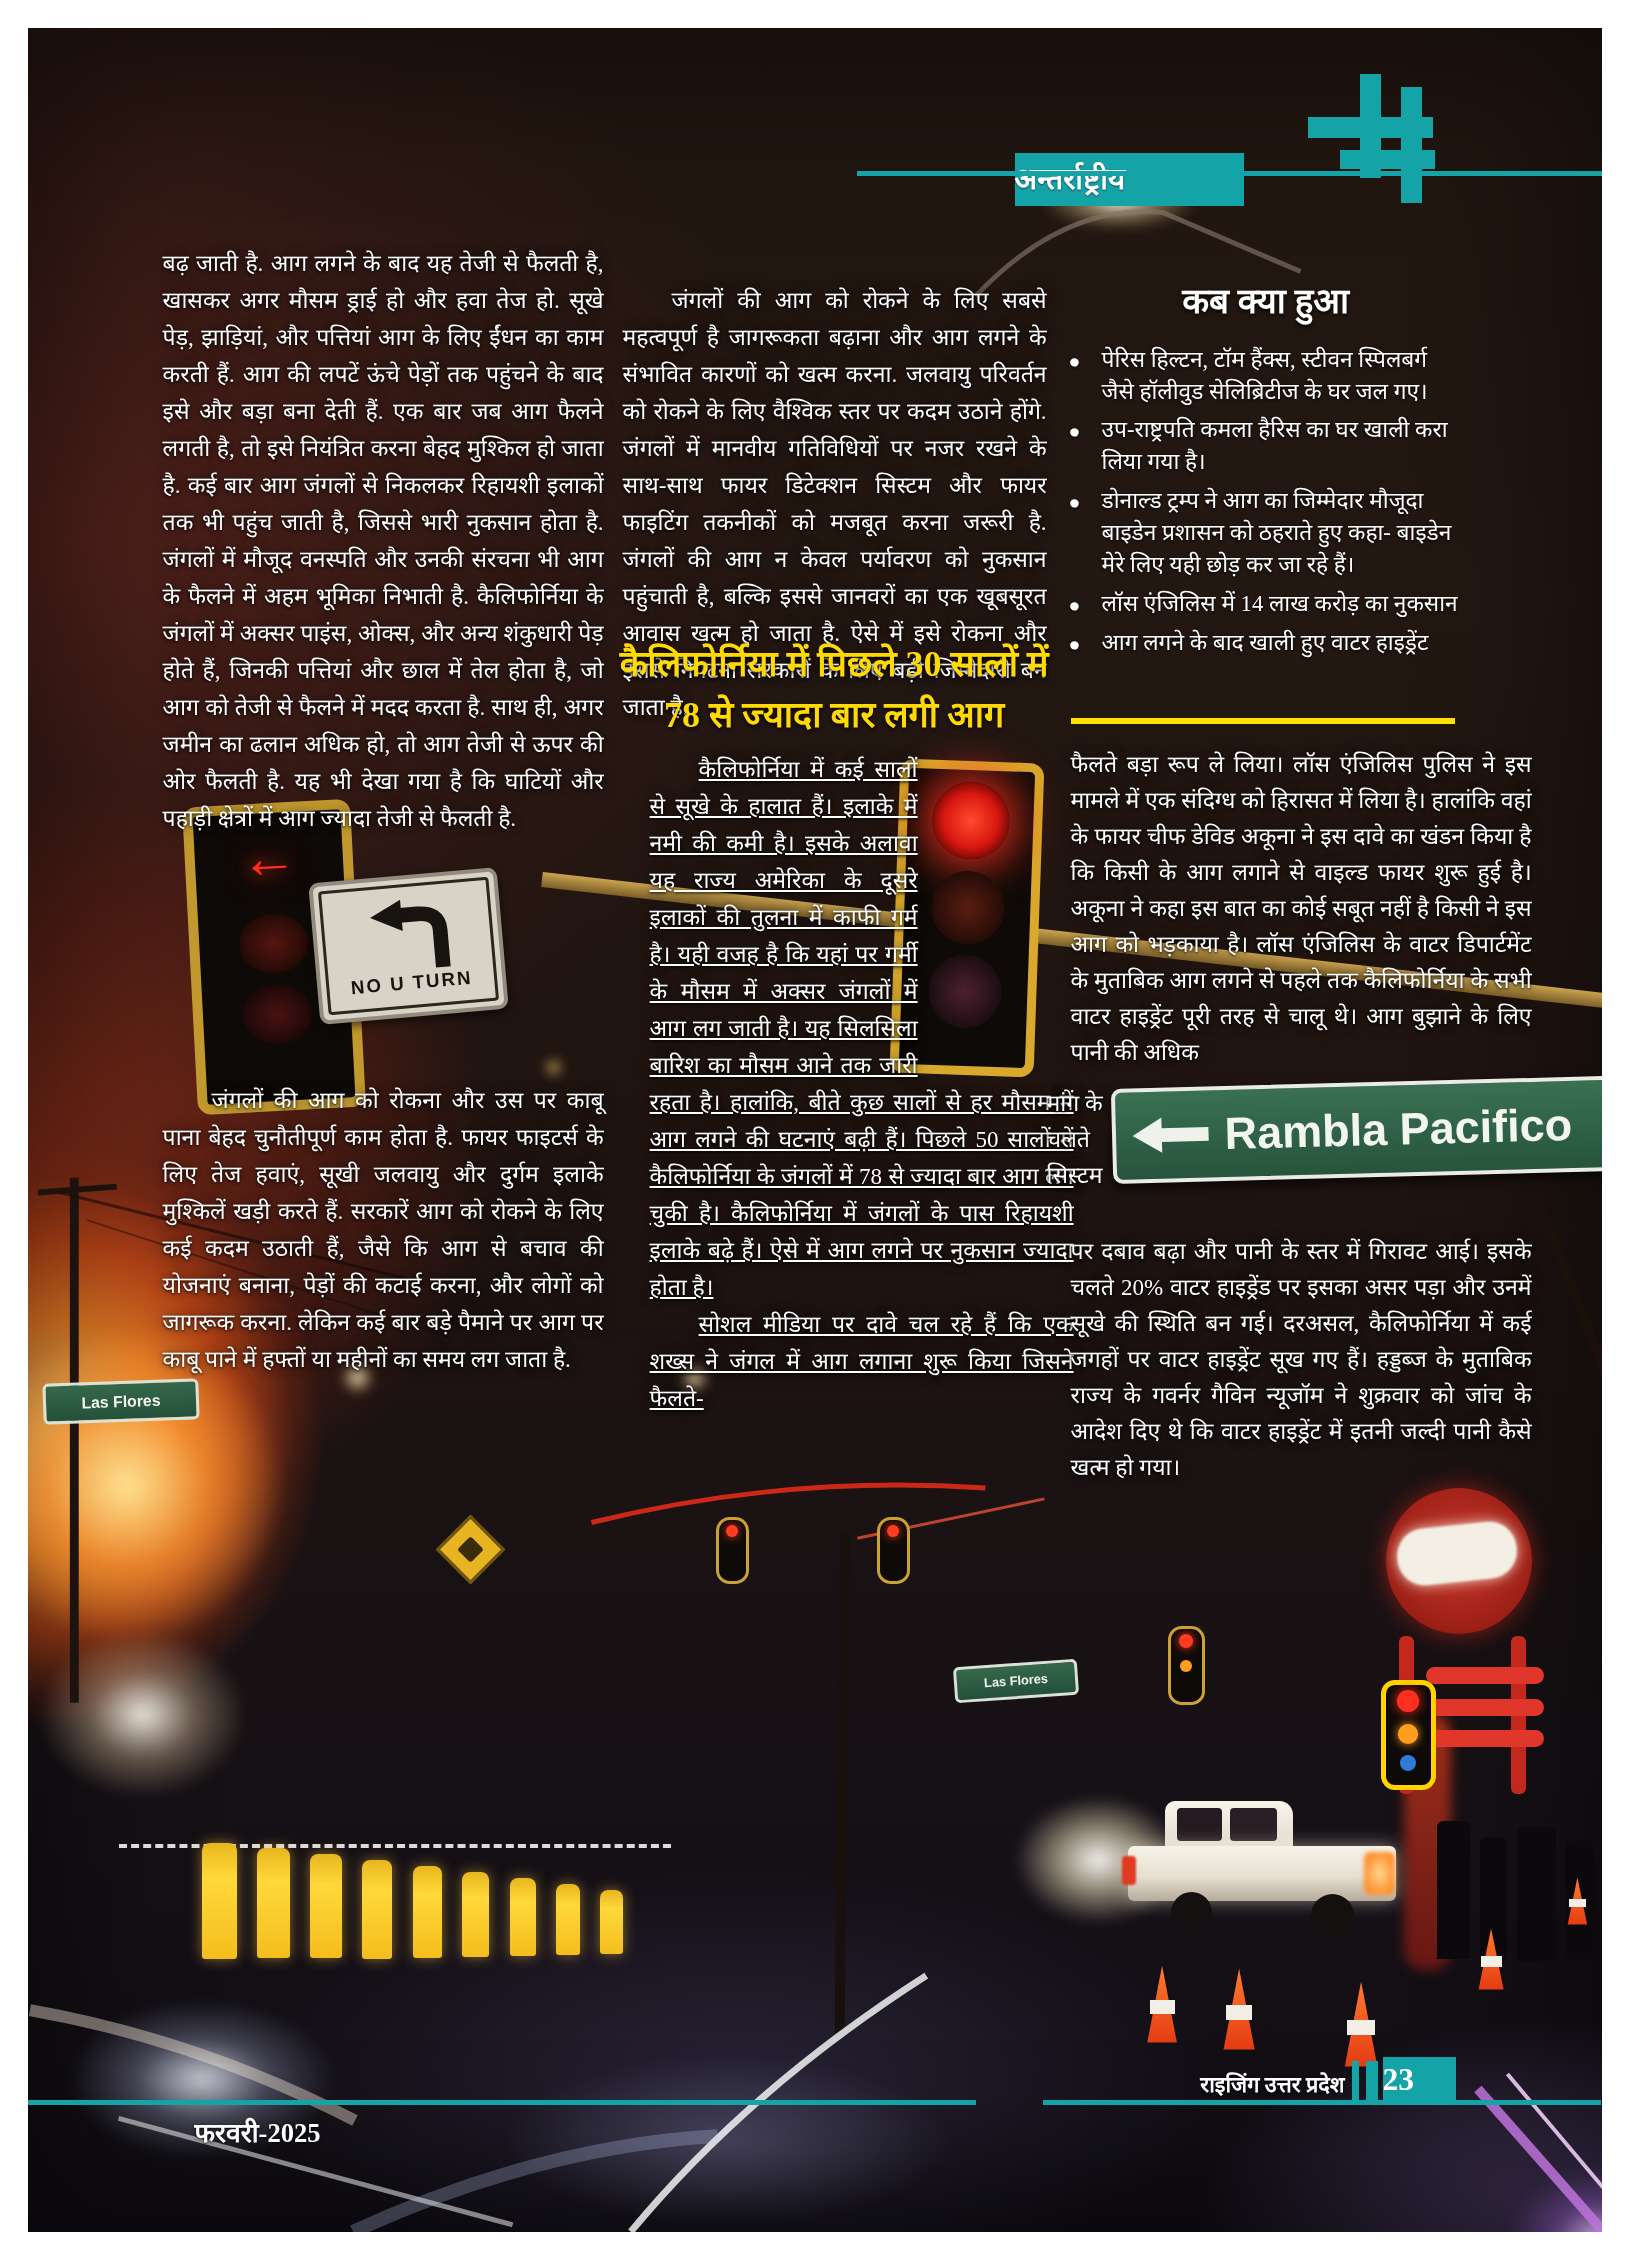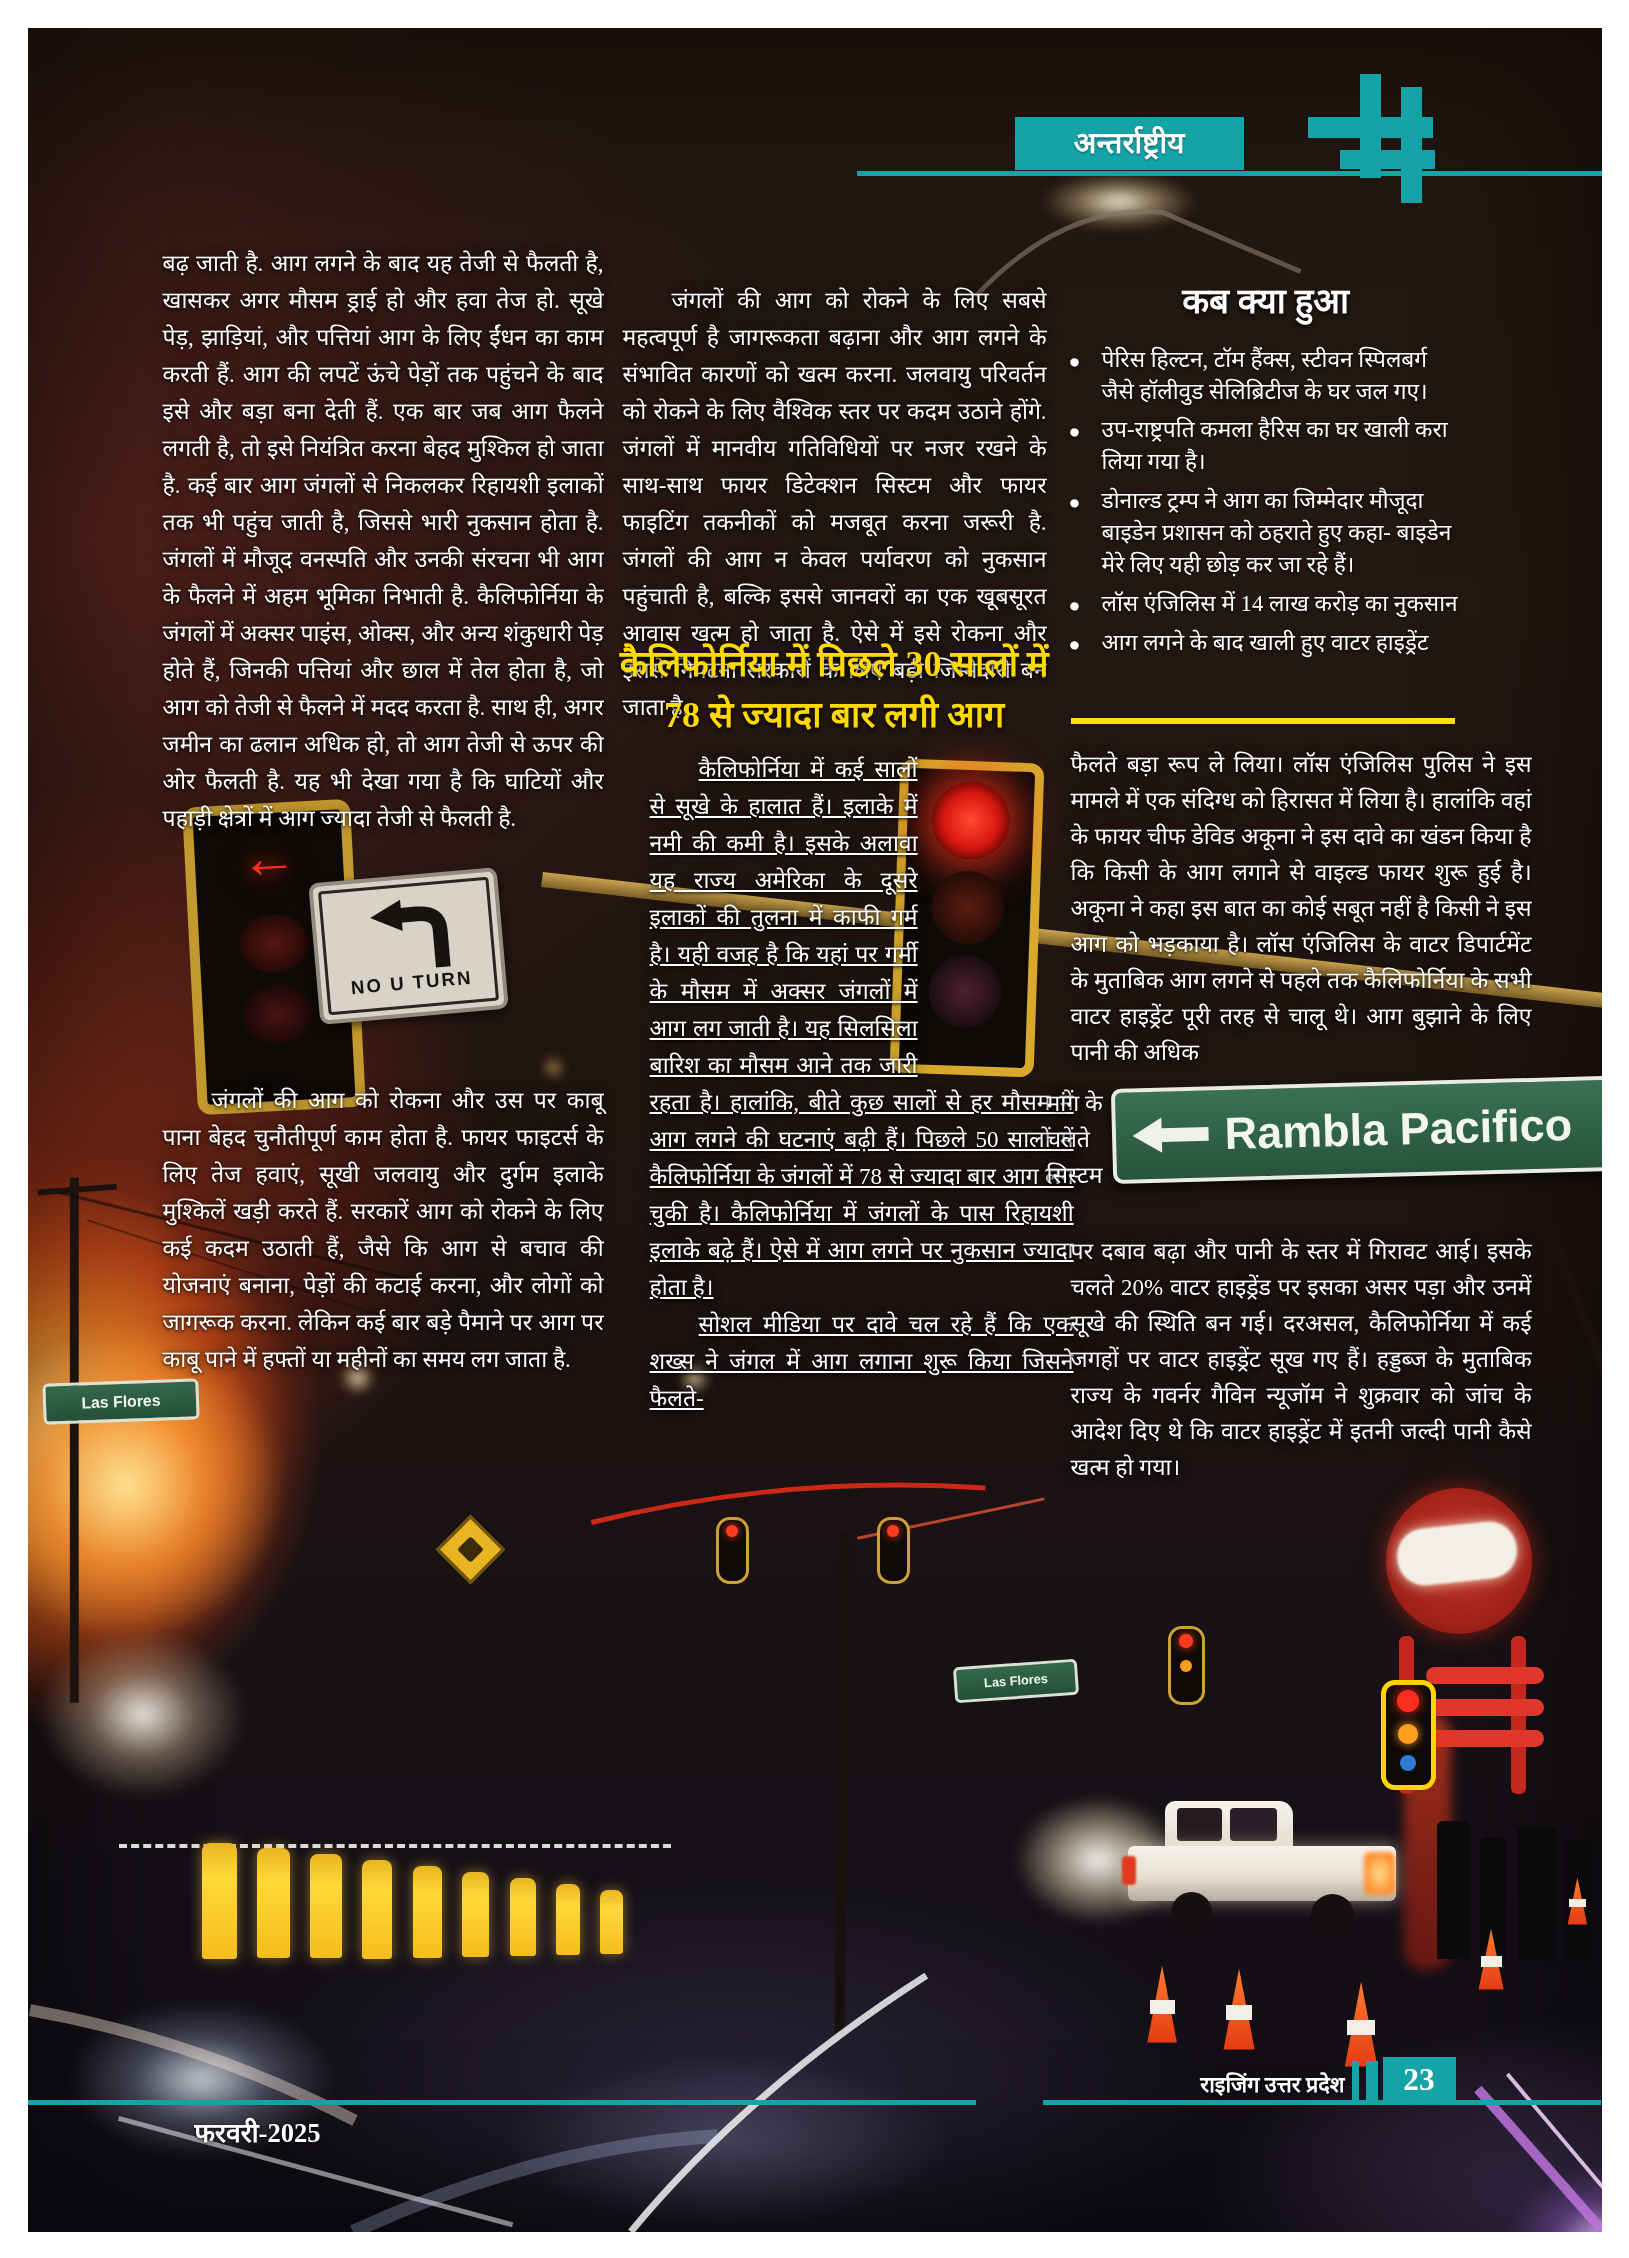--- a/index.html
+++ b/index.html
@@ -25,24 +25,24 @@
   .side-title{color:#fff;font-size:35px;font-weight:bold;text-align:center;z-index:6;
               text-shadow:0 2px 3.9px rgba(0,0,0,.9);}
   ul.bullets{list-style:none;margin:0;padding:0;z-index:6;}
   ul.bullets li{position:relative;color:#fff;font-size:22.7px;line-height:32px;padding-left:33px;margin-bottom:6.9px;
                 text-shadow:0 1px 3px rgba(0,0,0,.95);}
   ul.bullets li::before{content:"●";position:absolute;left:0;top:1px;font-size:19.7px;color:#fff;}
   .flow p{margin:0 0 0 0;}
   .float-spacer{float:right;width:156px;height:303px;}
   
   .teal{background:#14a3a7;}
-  .tag{color:#fff;font-size:29.6px;font-weight:bold;text-align:center;line-height:53px;z-index:7;
-       text-shadow:0 1px 2px rgba(0,0,0,.5);}
+  .tag{color:#fff;font-size:29.6px;font-weight:bold;text-align:left;line-height:53px;z-index:7;
+       text-shadow:0 1px 2px rgba(0,0,0,.5);margin-top:36px;}
   .foot-txt{color:#fff;font-weight:bold;z-index:7;text-shadow:0 1px 3px rgba(0,0,0,.9);}
-  .pgnum{color:#fff;font-size:31.5px;font-weight:bold;text-align:center;line-height:45px;z-index:8;}
+  .pgnum{color:#fff;font-size:31.5px;font-weight:bold;line-height:45px;z-index:8;}
   
   .signal{background:#0e0a07;border-radius:13.8px;z-index:3;}
   .lens{border-radius:50%;margin:11.8px auto;}
   .glow{border-radius:50%;filter:blur(5.9px);z-index:2;}
   .cone{z-index:4;}
   .cone .tri{width:100%;height:100%;background:linear-gradient(180deg,#ff7a30,#e43c12);
              clip-path:polygon(50% 0,88% 100%,12% 100%);position:relative;}
   .cone .band{position:absolute;left:18%;right:18%;top:45%;height:18%;background:#f4efe6;}
   .bollard{background:linear-gradient(180deg,#e8b61f 0%,#ffd83a 30%,#f4bd1d 100%);
            border-radius:7.9px 7.9px 3px 3px;box-shadow:0 0 13.8px rgba(255,200,60,.5);z-index:4;}

